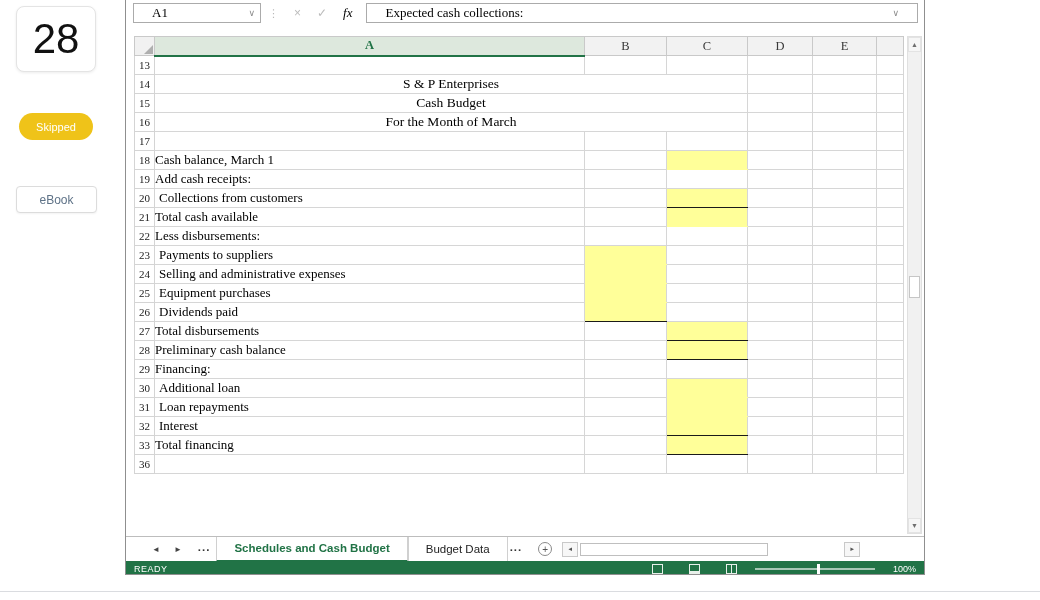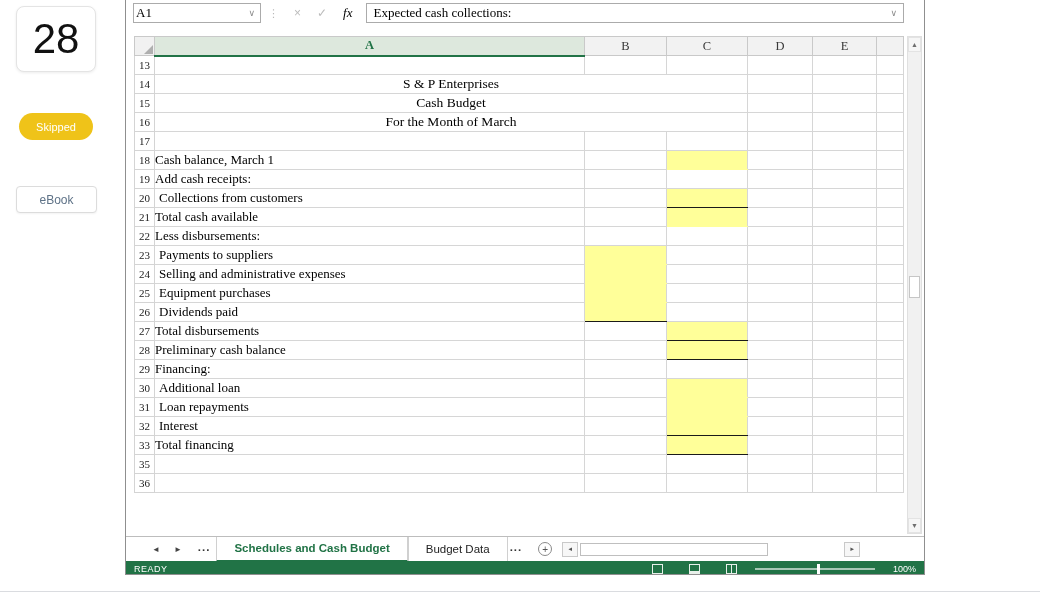--- a/index.html
+++ b/index.html
@@ -16,29 +16,29 @@
            border:1px solid #DCDCDC; color:#5E7287; font-size:12px; display:flex; align-items:center;
            justify-content:center; box-shadow:0 1px 2px rgba(0,0,0,.05); cursor:pointer;margin-top:16px; }
 
   
   .ss { position:absolute; left:125px; top:0; width:800px; height:575px; border:1px solid #8F8F8F; border-top:none;
         background:#FFF; display:flex; flex-direction:column; overflow:hidden; }
 
   
   .fbar { height:26px; display:flex; align-items:center; padding:0 4px; flex:0 0 auto; }
   .namebox { width:128px; height:20px; border:1px solid #ABABAB; display:flex; align-items:center;
-             justify-content:space-between; padding:0 5px 0 2px; font-family:"Liberation Serif",serif;
+             justify-content:space-between; padding:0 5px 0 18px; font-family:"Liberation Serif",serif;
              font-size:13px; margin-left:3px; background:#FFF; }
   .chev { color:#8A8A8A; font-size:9px; font-family:"Liberation Sans",sans-serif; }
   .dots { color:#B9B9B9; margin:0 7px; font-size:11px; }
   .fico { color:#BCBCBC; font-size:12px; margin:0 8px; cursor:pointer; }
   .fico.fx { font-family:Liberation Serif, serif; font-style:italic; color:#000000; font-size:13px; }
   .fbox { flex:1; height:20px; border:1px solid #ABABAB; display:flex; align-items:center;
-          justify-content:space-between; padding:0 6px; font-family:"Liberation Serif",serif; font-size:13px;
-          margin-left:6px; margin-right:16px; background:#FFF; }
+          justify-content:space-between; padding:0 18px; font-family:"Liberation Serif",serif; font-size:13px;
+          margin-left:6px; margin-right:2px; background:#FFF; }
 
   
   .gridzone { position:relative; height:510px; flex:0 0 auto; overflow:hidden; background:#FFF; }
   table.grid { border-collapse:collapse; table-layout:fixed; margin:10px 0 0 8px;
                font-family:"Liberation Serif",serif; }
   table.grid td { height:19px; padding:0; overflow:hidden; white-space:nowrap; }
   thead td { height:17px; background:#F2F2F2; border:1px solid #C9C9C9; text-align:center;
              font-size:12.5px; color:#3A3A3A; }
   td.corner { background:#F1F1F1; position:relative; }
   .tri { position:absolute; right:1px; bottom:1px; width:0; height:0;
@@ -322,29 +322,20 @@
             <tr>
               <td class="rh">33</td>
               <td class="cA">Total financing</td>
               <td class="cB"></td>
               <td class="cC yellow bb"></td>
               <td class="cD"></td>
               <td class="cE"></td>
               <td class="cF"></td>
             </tr>
             <tr>
-              <td class="rh">35</td>
-              <td class="cA"></td>
-              <td class="cB"></td>
-              <td class="cC"></td>
-              <td class="cD"></td>
-              <td class="cE"></td>
-              <td class="cF"></td>
-            </tr>
-            <tr>
               <td class="rh">36</td>
               <td class="cA"></td>
               <td class="cB"></td>
               <td class="cC"></td>
               <td class="cD"></td>
               <td class="cE"></td>
               <td class="cF"></td>
             </tr>
           </tbody>
       </table>

